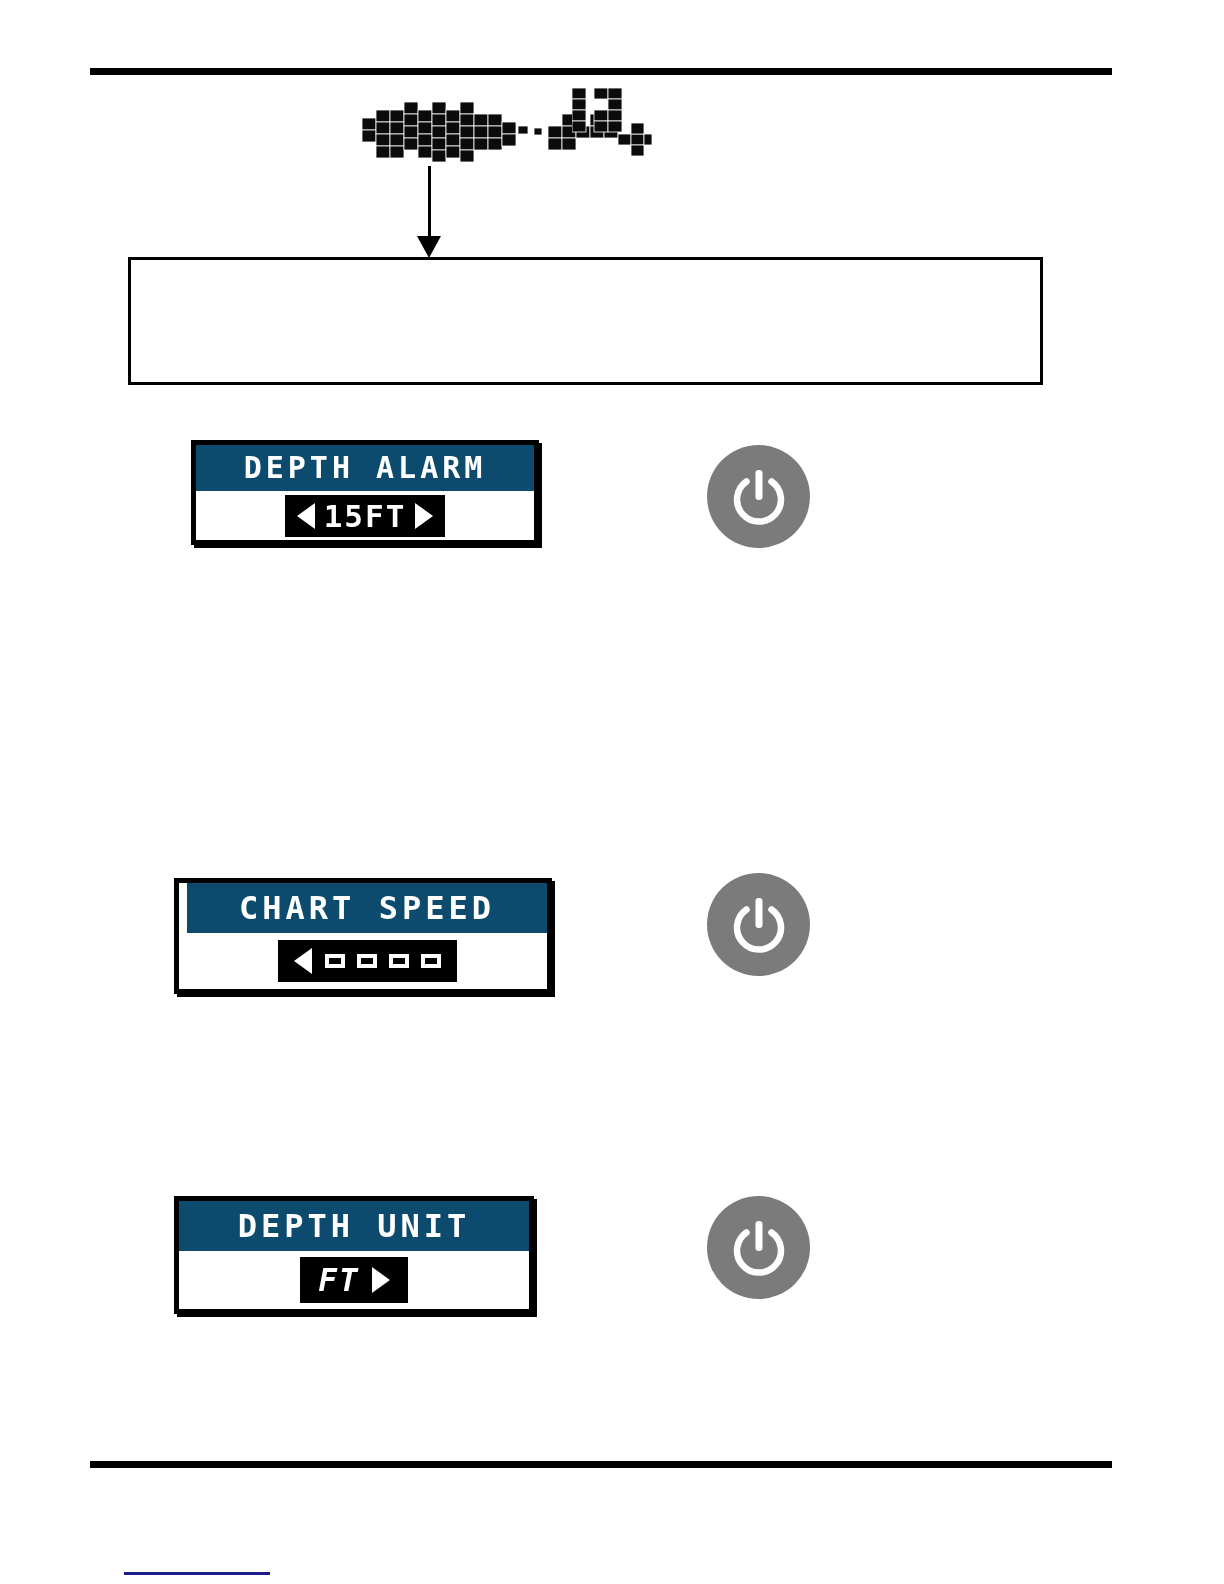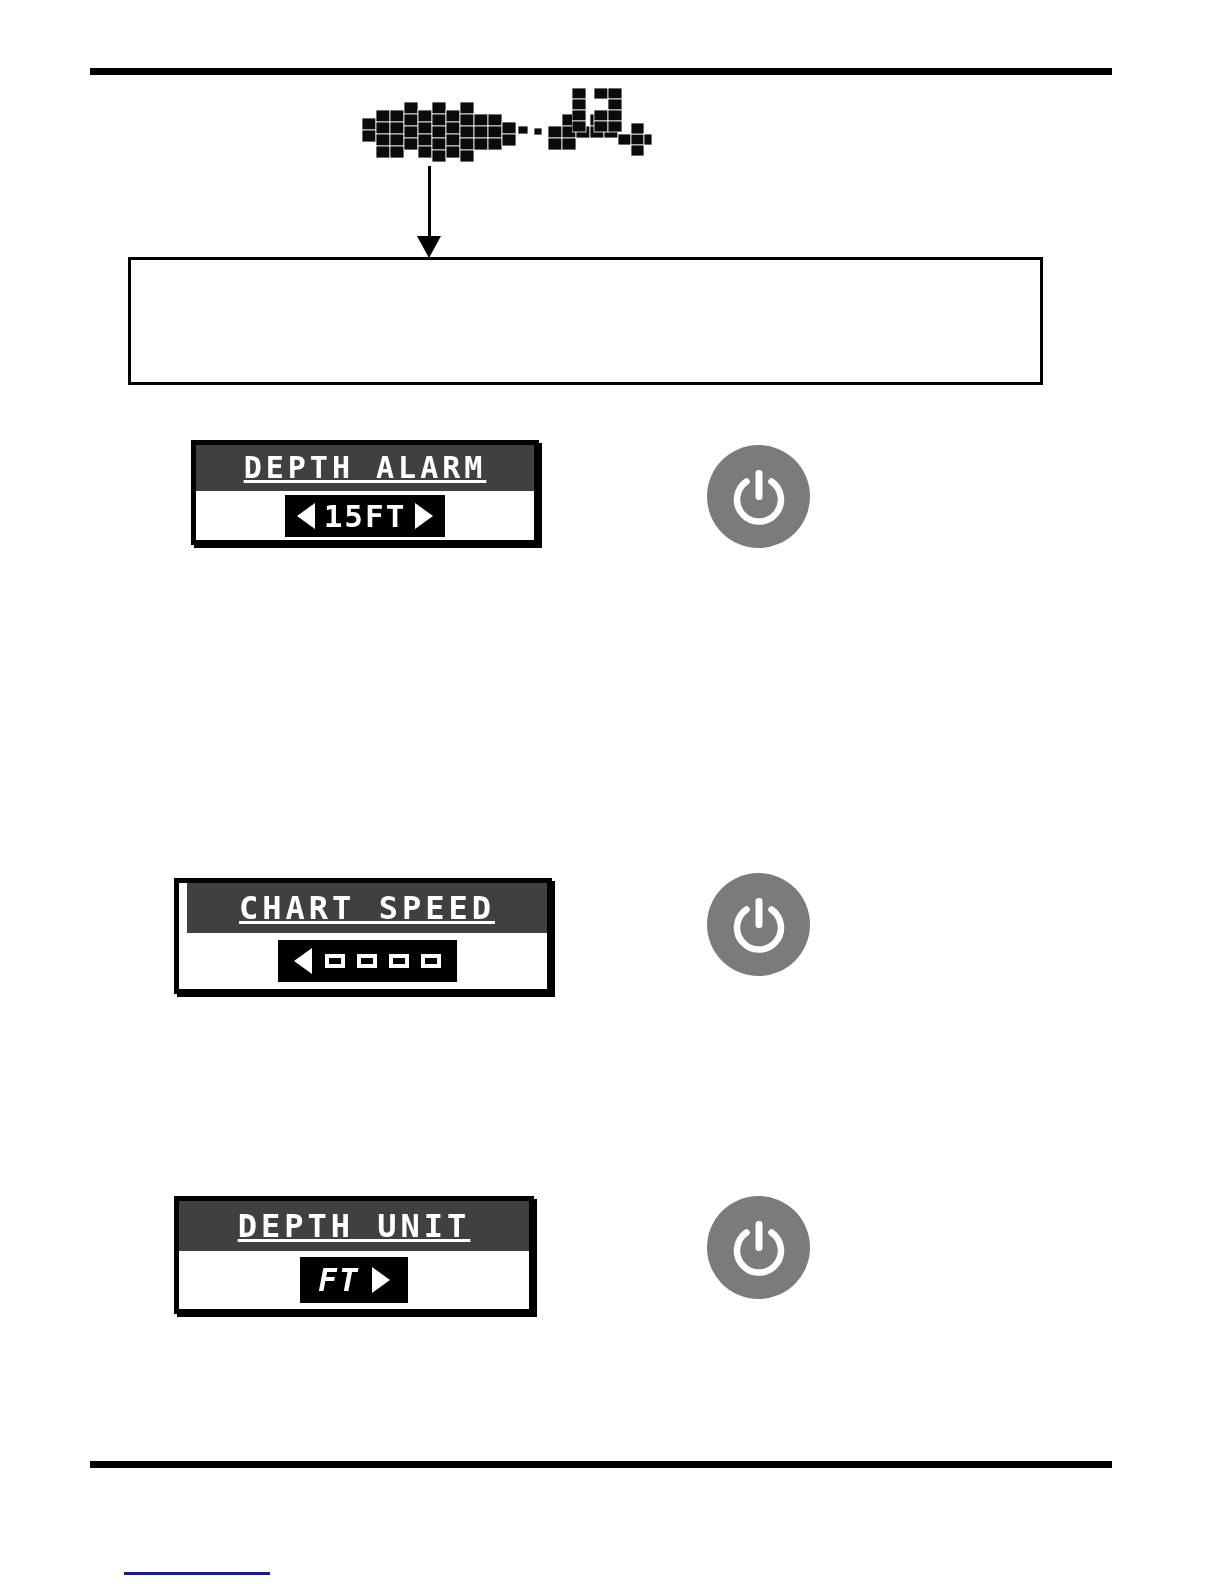--- a/index.html
+++ b/index.html
@@ -92,28 +92,27 @@
     background: #ffffff;
     border: 5px solid #000000;
     box-sizing: border-box;
     box-shadow: 3px 3px 0 0 #000000;
   }
   .lcd-panel.p-alarm { left: 191px; top: 8px;  width: 348px; height: 105px; }
   .lcd-panel.p-speed { left: 174px; top: 12px; width: 378px; height: 116px; padding-left: 8px; }
   .lcd-panel.p-unit  { left: 174px; top: 10px; width: 360px; height: 118px; }
 
   .lcd-title {
-    background: #404040;
+    background: #0c4a6e;
     color: #ffffff;
     font-family: "DejaVu Sans Mono", monospace;
     font-weight: bold;
     text-align: center;
     letter-spacing: 3px;
     white-space: nowrap;
-    text-decoration: underline;
   }
   .p-alarm .lcd-title { font-size: 30px; line-height: 46px; height: 46px; letter-spacing: 4px; }
   .p-speed .lcd-title { font-size: 32px; line-height: 50px; height: 50px; letter-spacing: 4px; }
   .p-unit  .lcd-title { font-size: 32px; line-height: 50px; height: 50px; letter-spacing: 4px; }
 
   .lcd-body {
     background: #ffffff;
     display: flex;
     align-items: center;
     justify-content: center;

